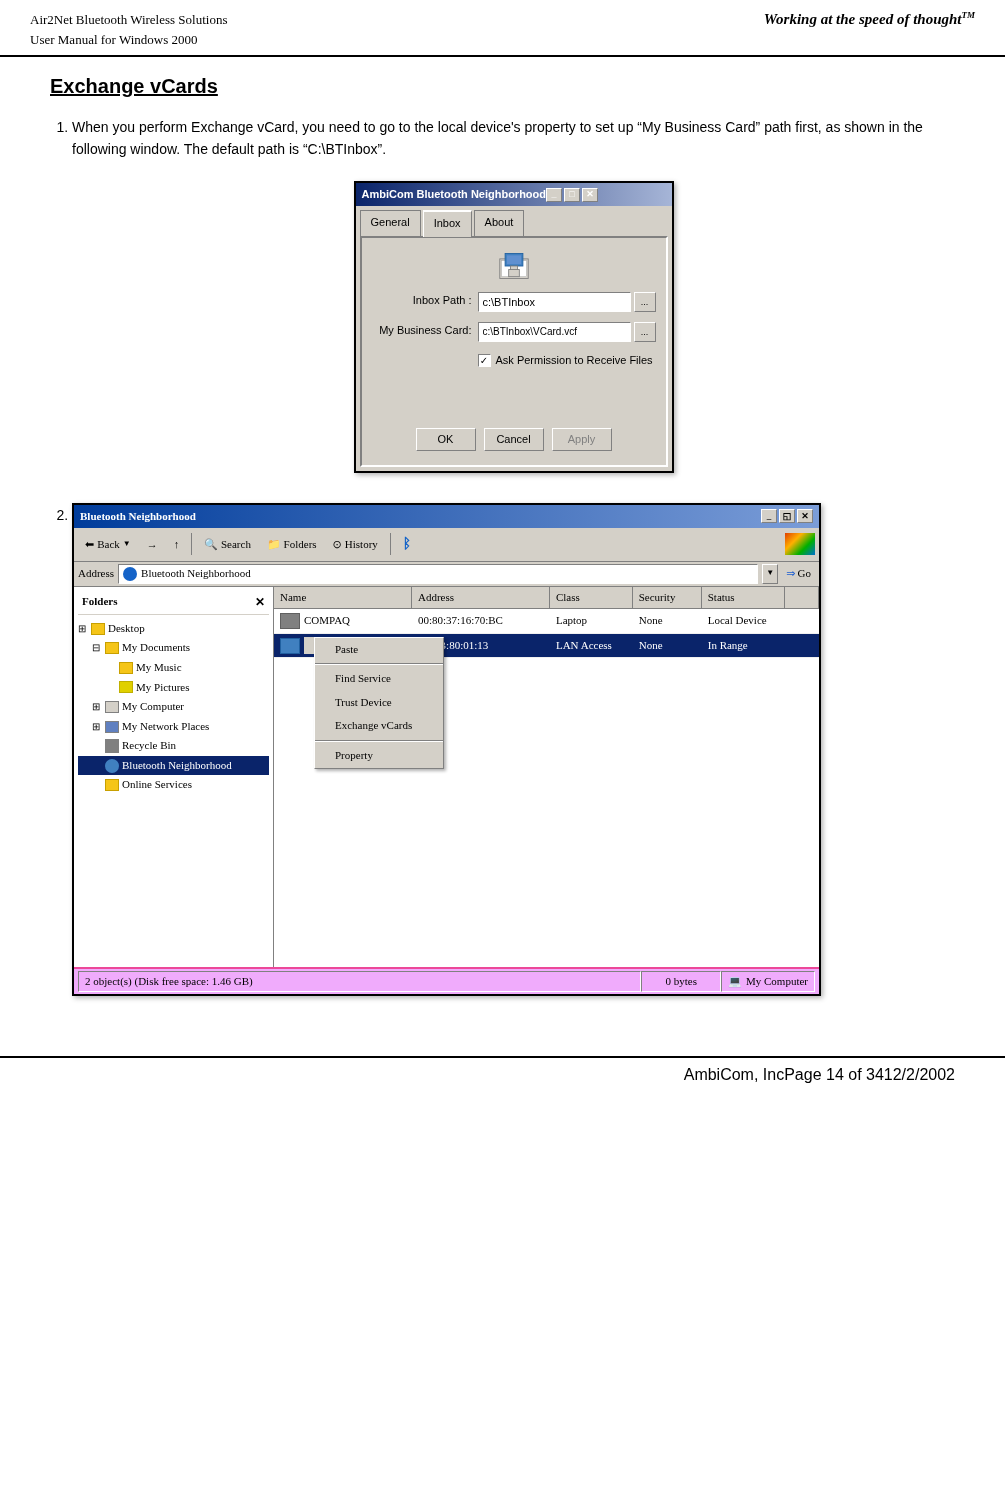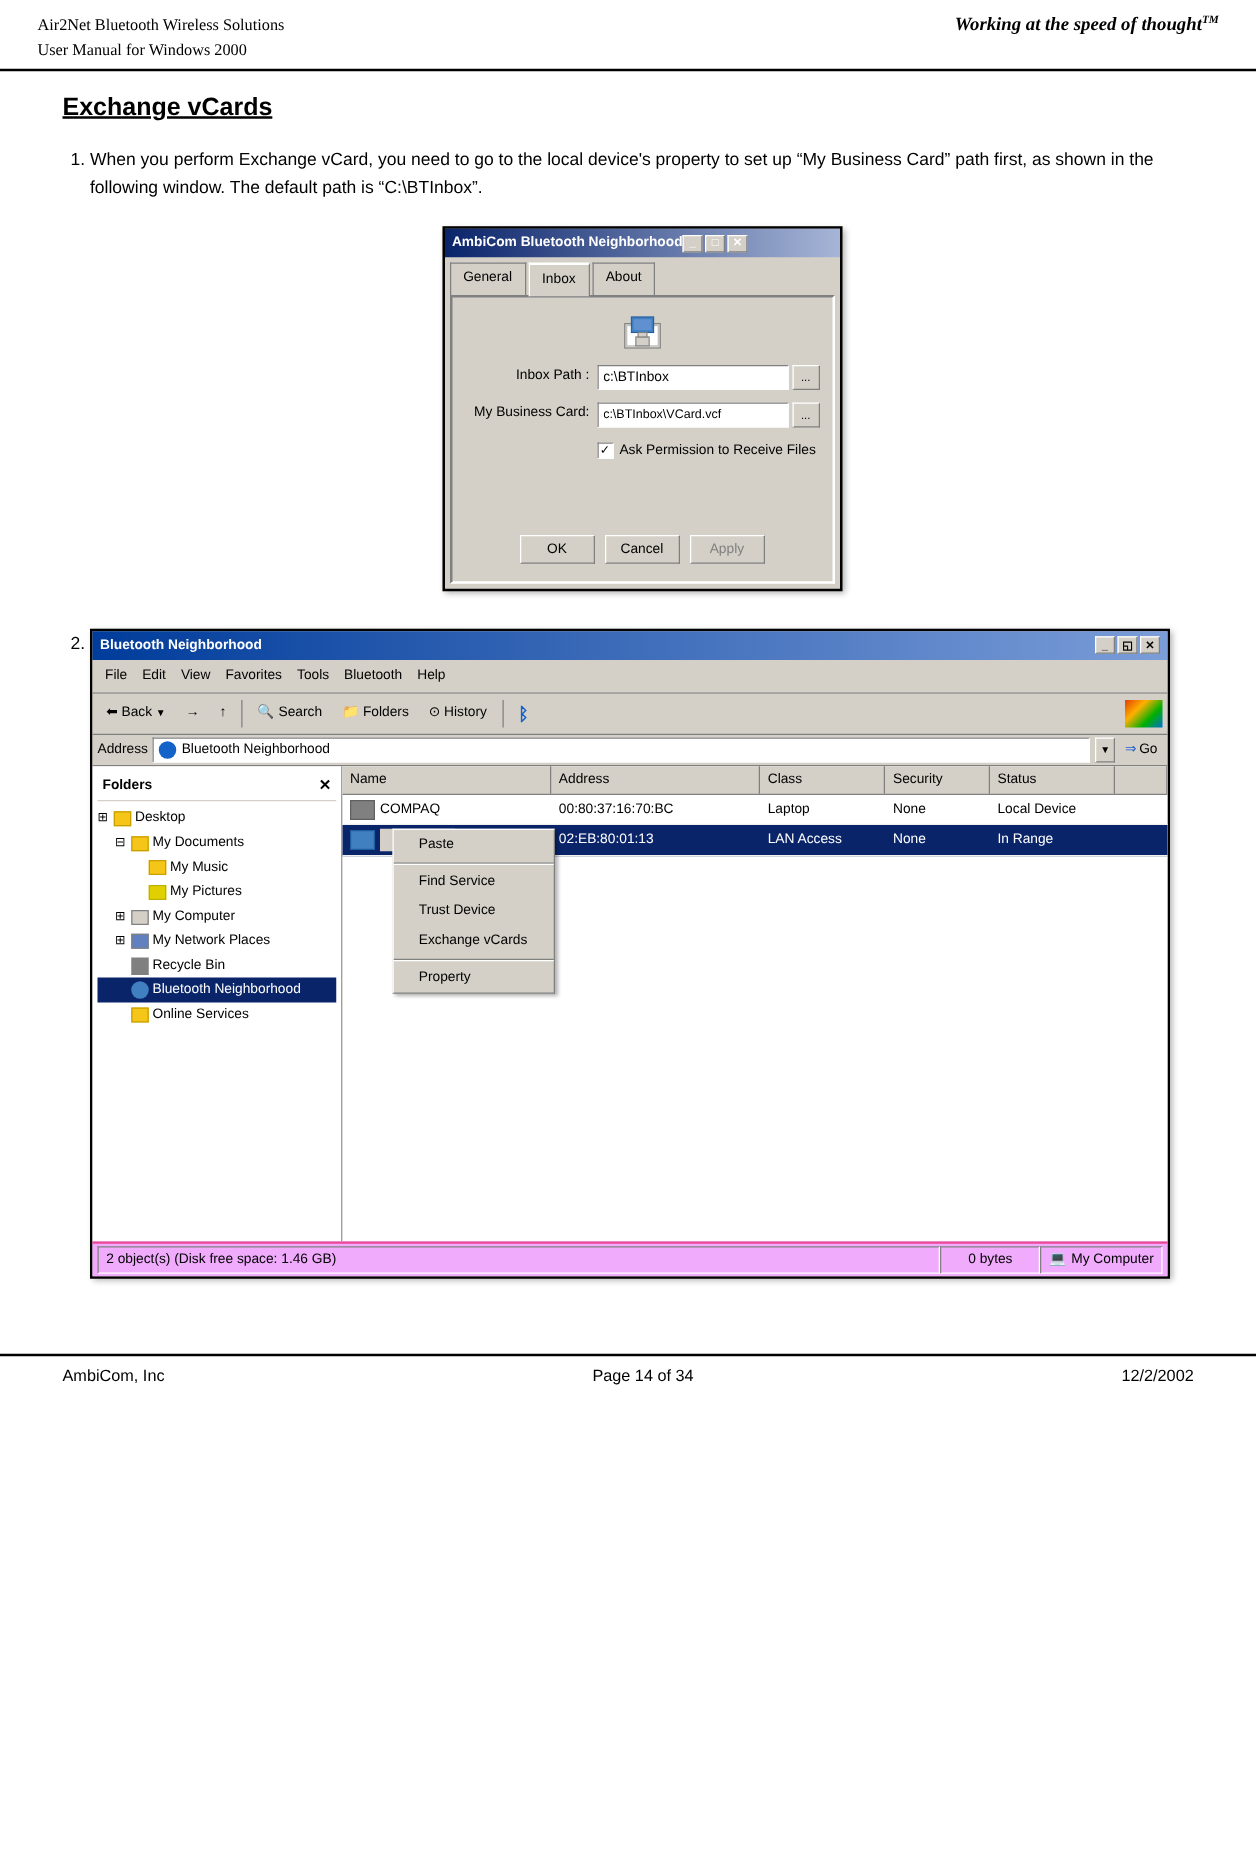--- a/index.html
+++ b/index.html
@@ -216,24 +216,24 @@
     }
 
     
     .explorer-container {
       display: flex;
       justify-content: flex-start;
       margin: 20px 0 20px 0;
     }
 
     .win-explorer {
-      width: 864px;
+      width: 749px;
       border: 2px solid #000;
       background: #d4d0c8;
-      font-family: Liberation Sans, sans-serif;
+      font-family: Liberation Serif, serif;
       font-size: 11px;
       box-shadow: 2px 2px 5px rgba(0,0,0,0.3);
     }
 
     .explorer-titlebar {
       background: linear-gradient(to right, #003c9b, #7b9dd8);
       color: white;
       padding: 3px 6px;
       font-size: 11px;
       font-weight: bold;
@@ -508,26 +508,26 @@
     }
     .status-section-right {
       display: flex;
       align-items: center;
       gap: 4px;
     }
 
     
     .page-footer {
       display: flex;
-      justify-content: space-between;
+      justify-content: flex-end;
       padding: 8px 50px;
       border-top: 2px solid #000;
       margin-top: 20px;
       font-family: Arial, sans-serif;
-      font-size: 13px;
+      font-size: 16px;
     }
   </style>
 </head>
 <body>
 
 <div class="page-header">
   <div class="header-left">
     <div>Air2Net Bluetooth Wireless Solutions</div>
     <div>User Manual for Windows 2000</div>
   </div>
@@ -620,29 +620,20 @@
 
           <div class="explorer-titlebar">
             <span>Bluetooth Neighborhood</span>
             <div class="explorer-tb-btns">
               <div class="explorer-tb-btn">_</div>
               <div class="explorer-tb-btn">◱</div>
               <div class="explorer-tb-btn">✕</div>
             </div>
           </div>
 
-          <div class="explorer-menubar">
-            <div class="explorer-menu-item">File</div>
-            <div class="explorer-menu-item">Edit</div>
-            <div class="explorer-menu-item">View</div>
-            <div class="explorer-menu-item">Favorites</div>
-            <div class="explorer-menu-item">Tools</div>
-            <div class="explorer-menu-item">Bluetooth</div>
-            <div class="explorer-menu-item">Help</div>
-          </div>
 
           <div class="explorer-toolbar">
             <div class="toolbar-btn">
               <span>⬅</span>
               <span> Back </span>
               <span style="font-size:8px;">▼</span>
             </div>
             <div class="toolbar-btn">
               <span>→</span>
             </div>

